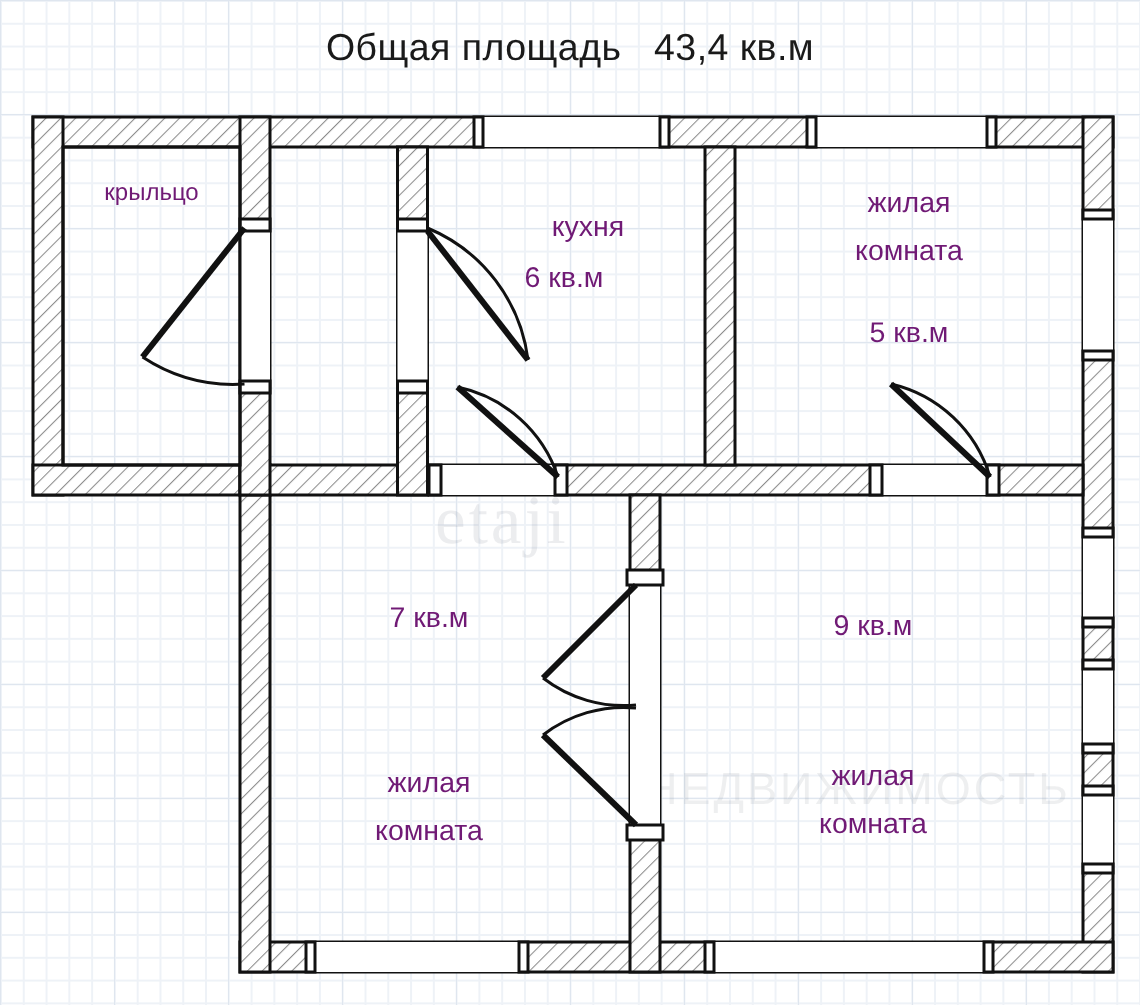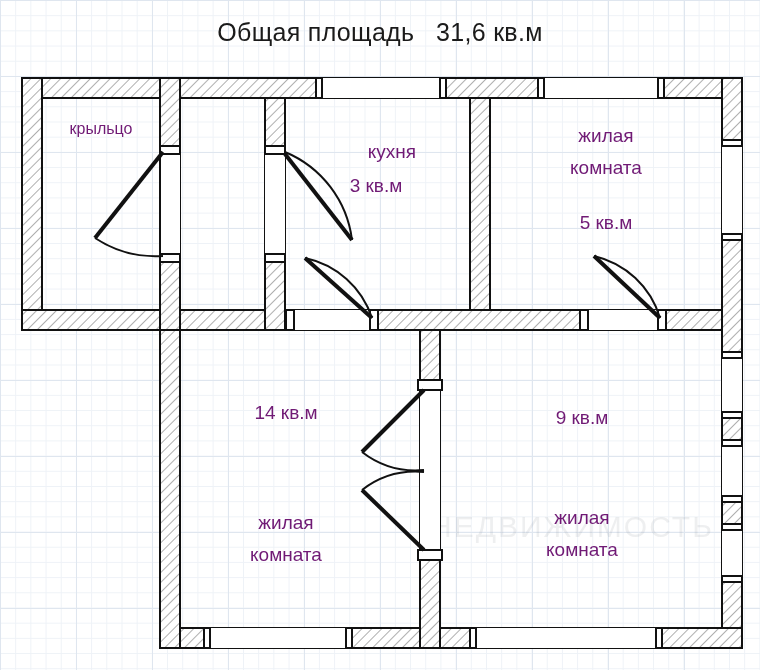--- a/index.html
+++ b/index.html
@@ -80,22 +80,23 @@
     pointer-events: none;
   }
 </style>
 </head>
 <body>
 
 <div id="stage">
 
   <div id="grid"></div>
 
-  <div id="title">Общая площадь   31,6 кв.м</div>
-
+  <div id="title">Общая площадь   43,4 кв.м</div>
+
+  <div id="watermark">etaji</div>
   <div id="watermark2">НЕДВИЖИМОСТЬ</div>
 
   <svg id="plan" width="760" height="670" viewBox="0 0 760 670">
     <defs>
       <pattern id="hatch" width="7" height="7" patternTransform="rotate(45)" patternUnits="userSpaceOnUse">
         <rect width="7" height="7" fill="#ffffff"></rect>
         <line x1="0" y1="0" x2="0" y2="7" stroke="#8c8c8c" stroke-width="1.4"></line>
       </pattern>
     </defs>
 
@@ -199,27 +200,27 @@
       <path d="M424,550 L362,490" stroke-width="4"></path>
       <path d="M362,490 A 88 88 0 0 1 424,472"></path>
     </g>
 
     <rect x="42" y="98" width="118" height="212" fill="none" stroke="#111" stroke-width="2"></rect>
   </svg>
 
   <div class="lbl small" style="left:101px; top:117px;">крыльцо</div>
 
   <div class="lbl" style="left:392px; top:140px;">кухня</div>
-  <div class="lbl" style="left:376px; top:174px;">3 кв.м</div>
+  <div class="lbl" style="left:376px; top:174px;">6 кв.м</div>
 
   <div class="lbl" style="left:606px; top:124px;">жилая</div>
   <div class="lbl" style="left:606px; top:156px;">комната</div>
   <div class="lbl" style="left:606px; top:211px;">5 кв.м</div>
 
-  <div class="lbl" style="left:286px; top:401px;">14 кв.м</div>
+  <div class="lbl" style="left:286px; top:401px;">7 кв.м</div>
   <div class="lbl" style="left:286px; top:511px;">жилая</div>
   <div class="lbl" style="left:286px; top:543px;">комната</div>
 
   <div class="lbl" style="left:582px; top:406px;">9 кв.м</div>
   <div class="lbl" style="left:582px; top:506px;">жилая</div>
   <div class="lbl" style="left:582px; top:538px;">комната</div>
 
 </div>
 
 </body></html>

